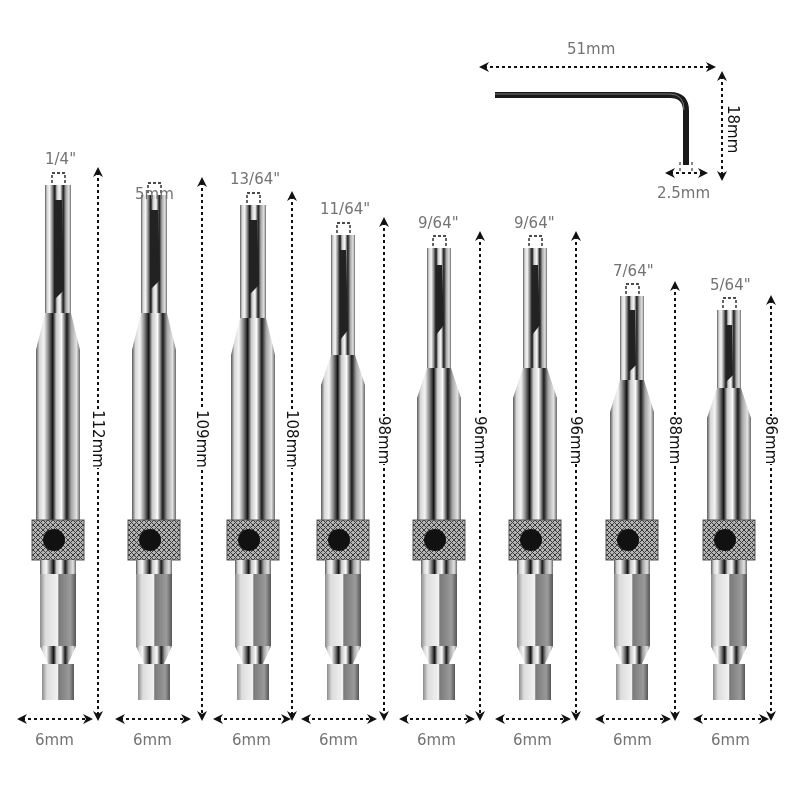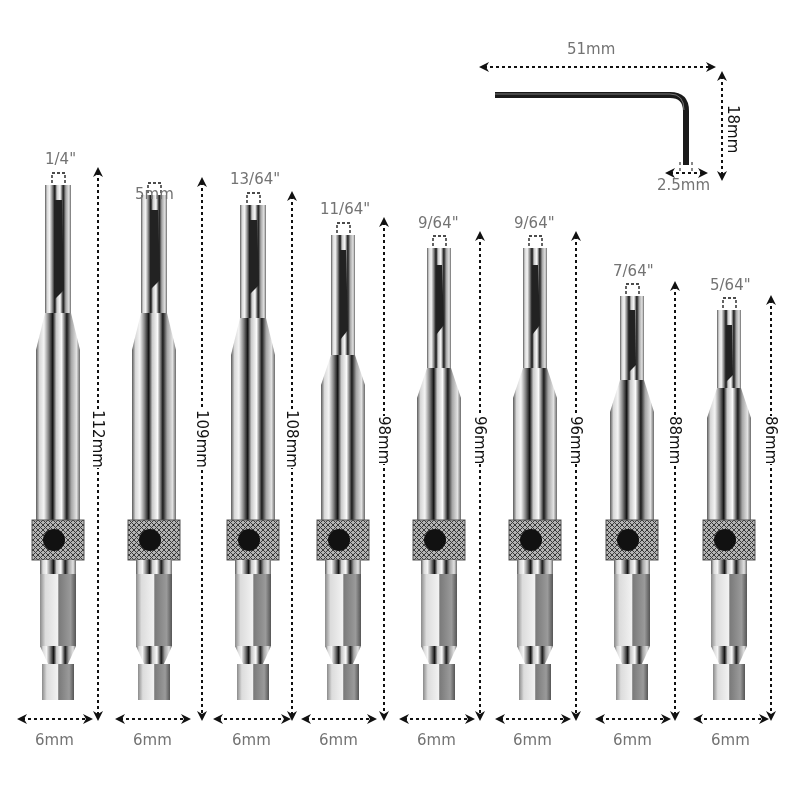--- a/index.html
+++ b/index.html
@@ -196,21 +196,21 @@
       <path d="M337 233 L337 223 L350 223 L350 233"></path>
       <path d="M433 246 L433 236 L446 236 L446 246"></path>
       <path d="M529 246 L529 236 L542 236 L542 246"></path>
       <path d="M626 294 L626 284 L639 284 L639 294"></path>
       <path d="M723 308 L723 298 L736 298 L736 308"></path>
     </g>
   </svg>
 
   <div class="lbl" style="left:567px; top:42px;">51mm</div>
   <div class="lbl-v" style="left:742px; top:105px;">18mm</div>
-  <div class="lbl" style="left:657px; top:178px;">2.5mm</div>
+  <div class="lbl" style="left:657px; top:186px;">2.5mm</div>
 
   <div class="lbl" style="left:45px;  top:152px;">1/4"</div>
   <div class="lbl" style="left:135px; top:155px;margin-top:32px;">5mm</div>
   <div class="lbl" style="left:230px; top:172px;">13/64"</div>
   <div class="lbl" style="left:320px; top:202px;">11/64"</div>
   <div class="lbl" style="left:418px; top:216px;">9/64"</div>
   <div class="lbl" style="left:514px; top:216px;">9/64"</div>
   <div class="lbl" style="left:613px; top:264px;">7/64"</div>
   <div class="lbl" style="left:710px; top:278px;">5/64"</div>
 

